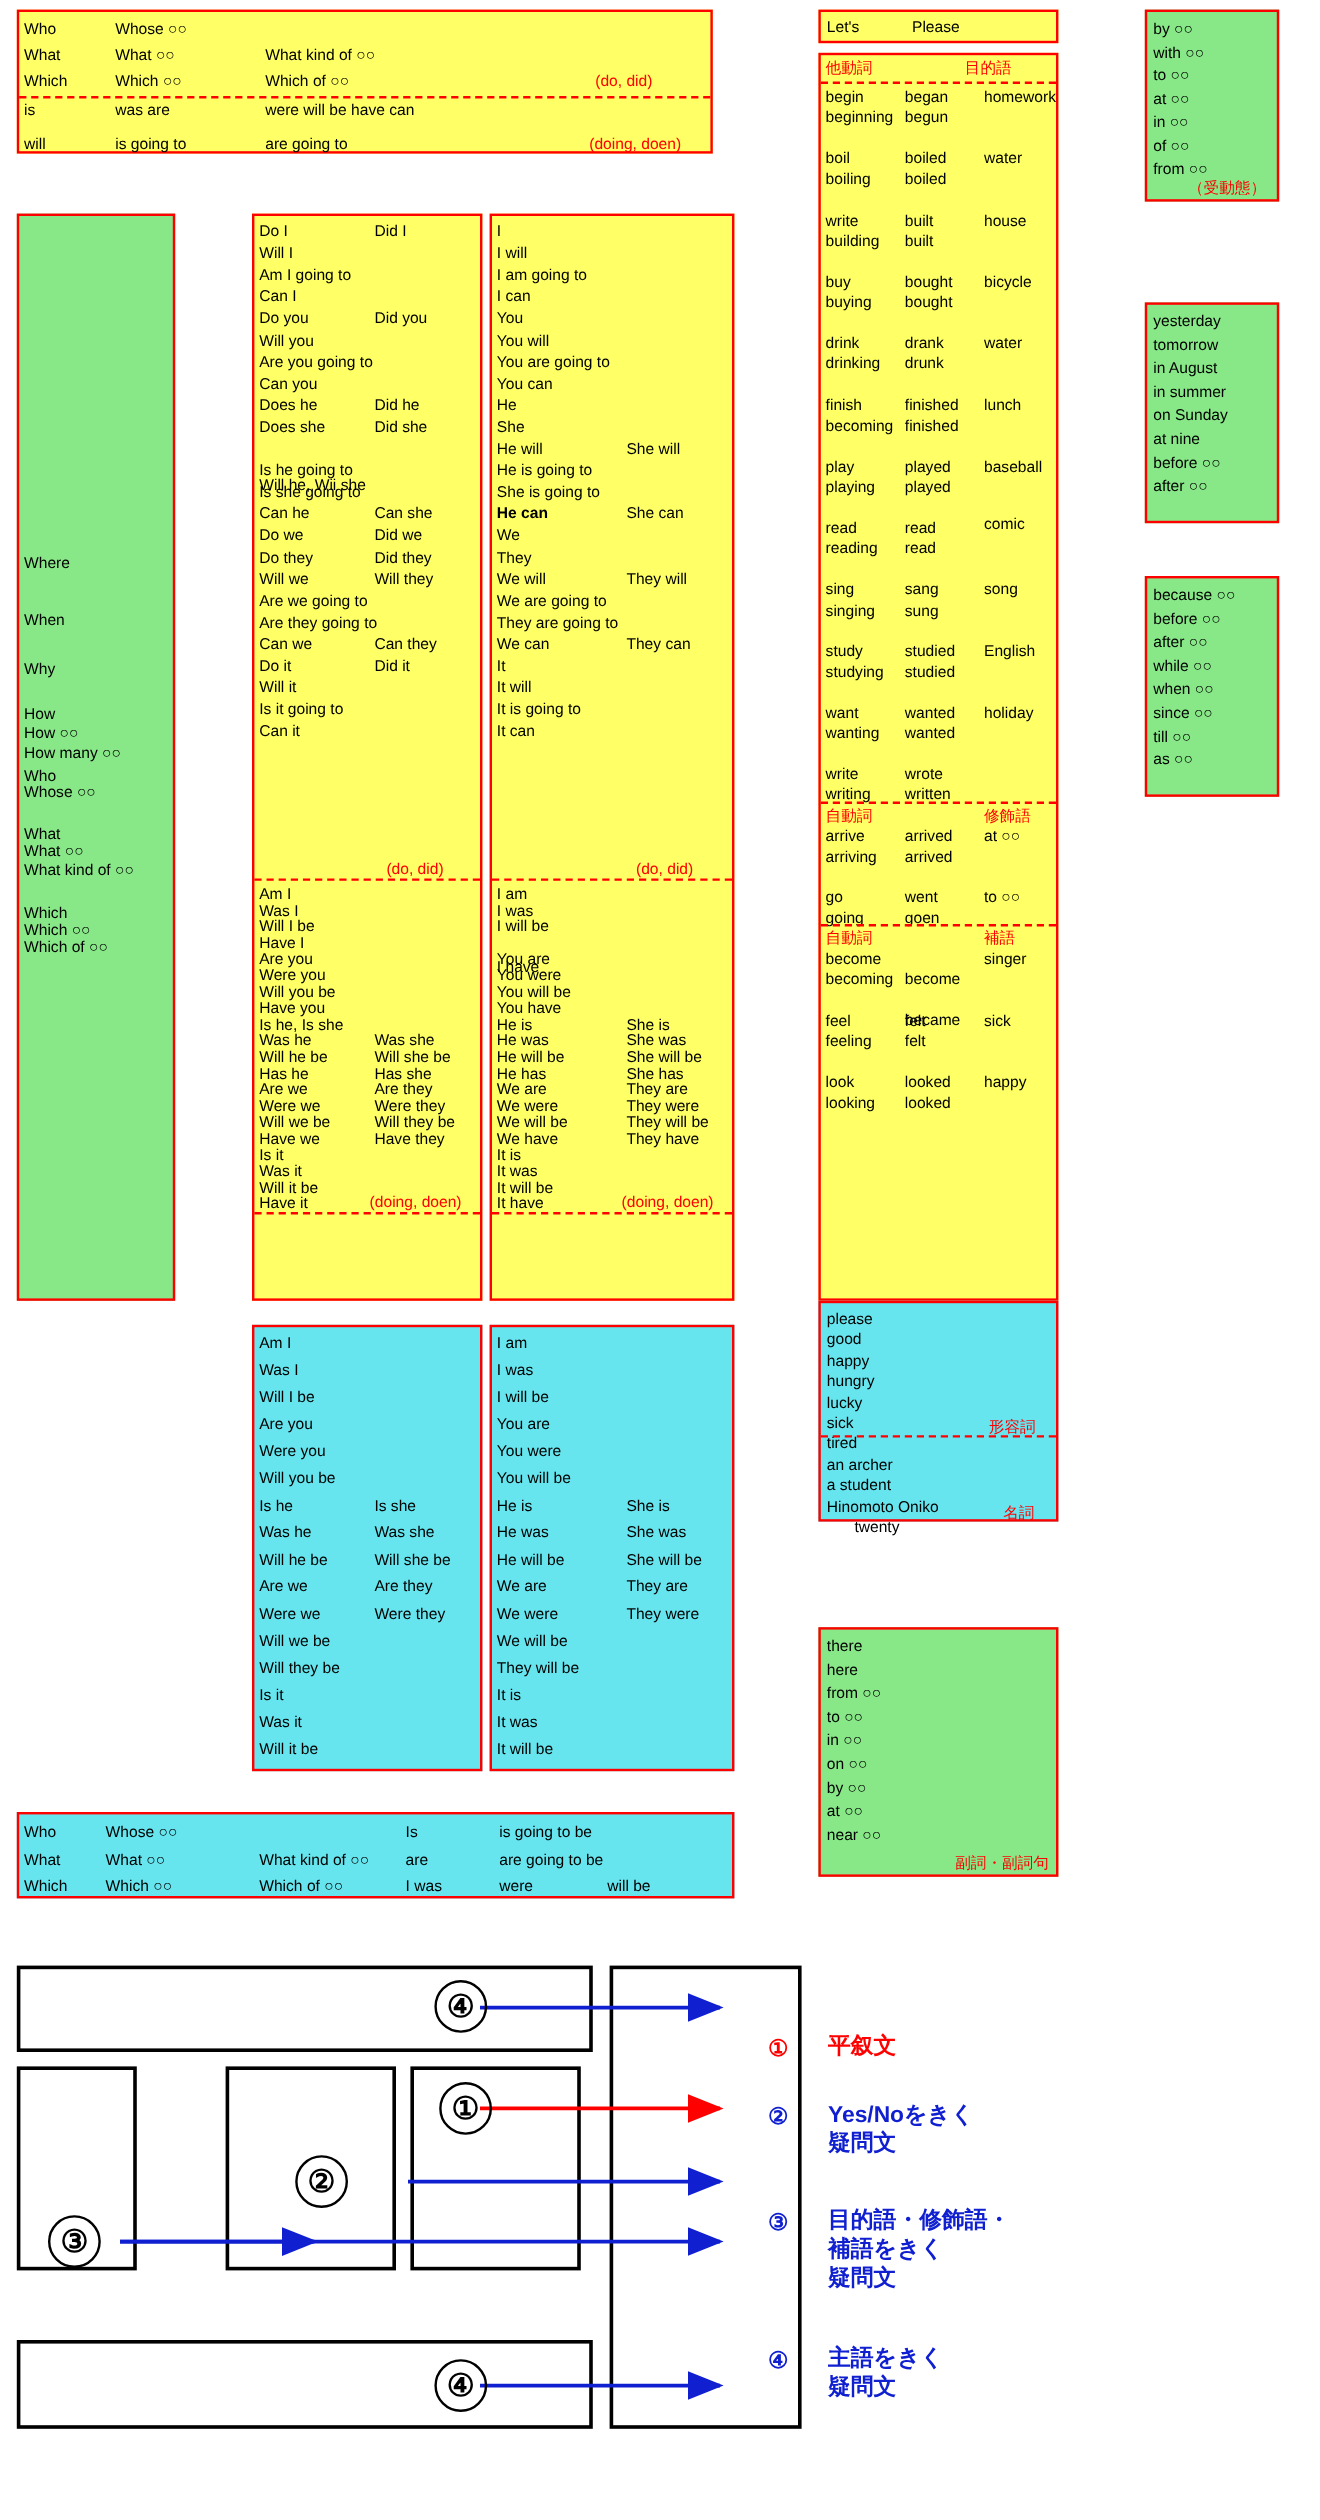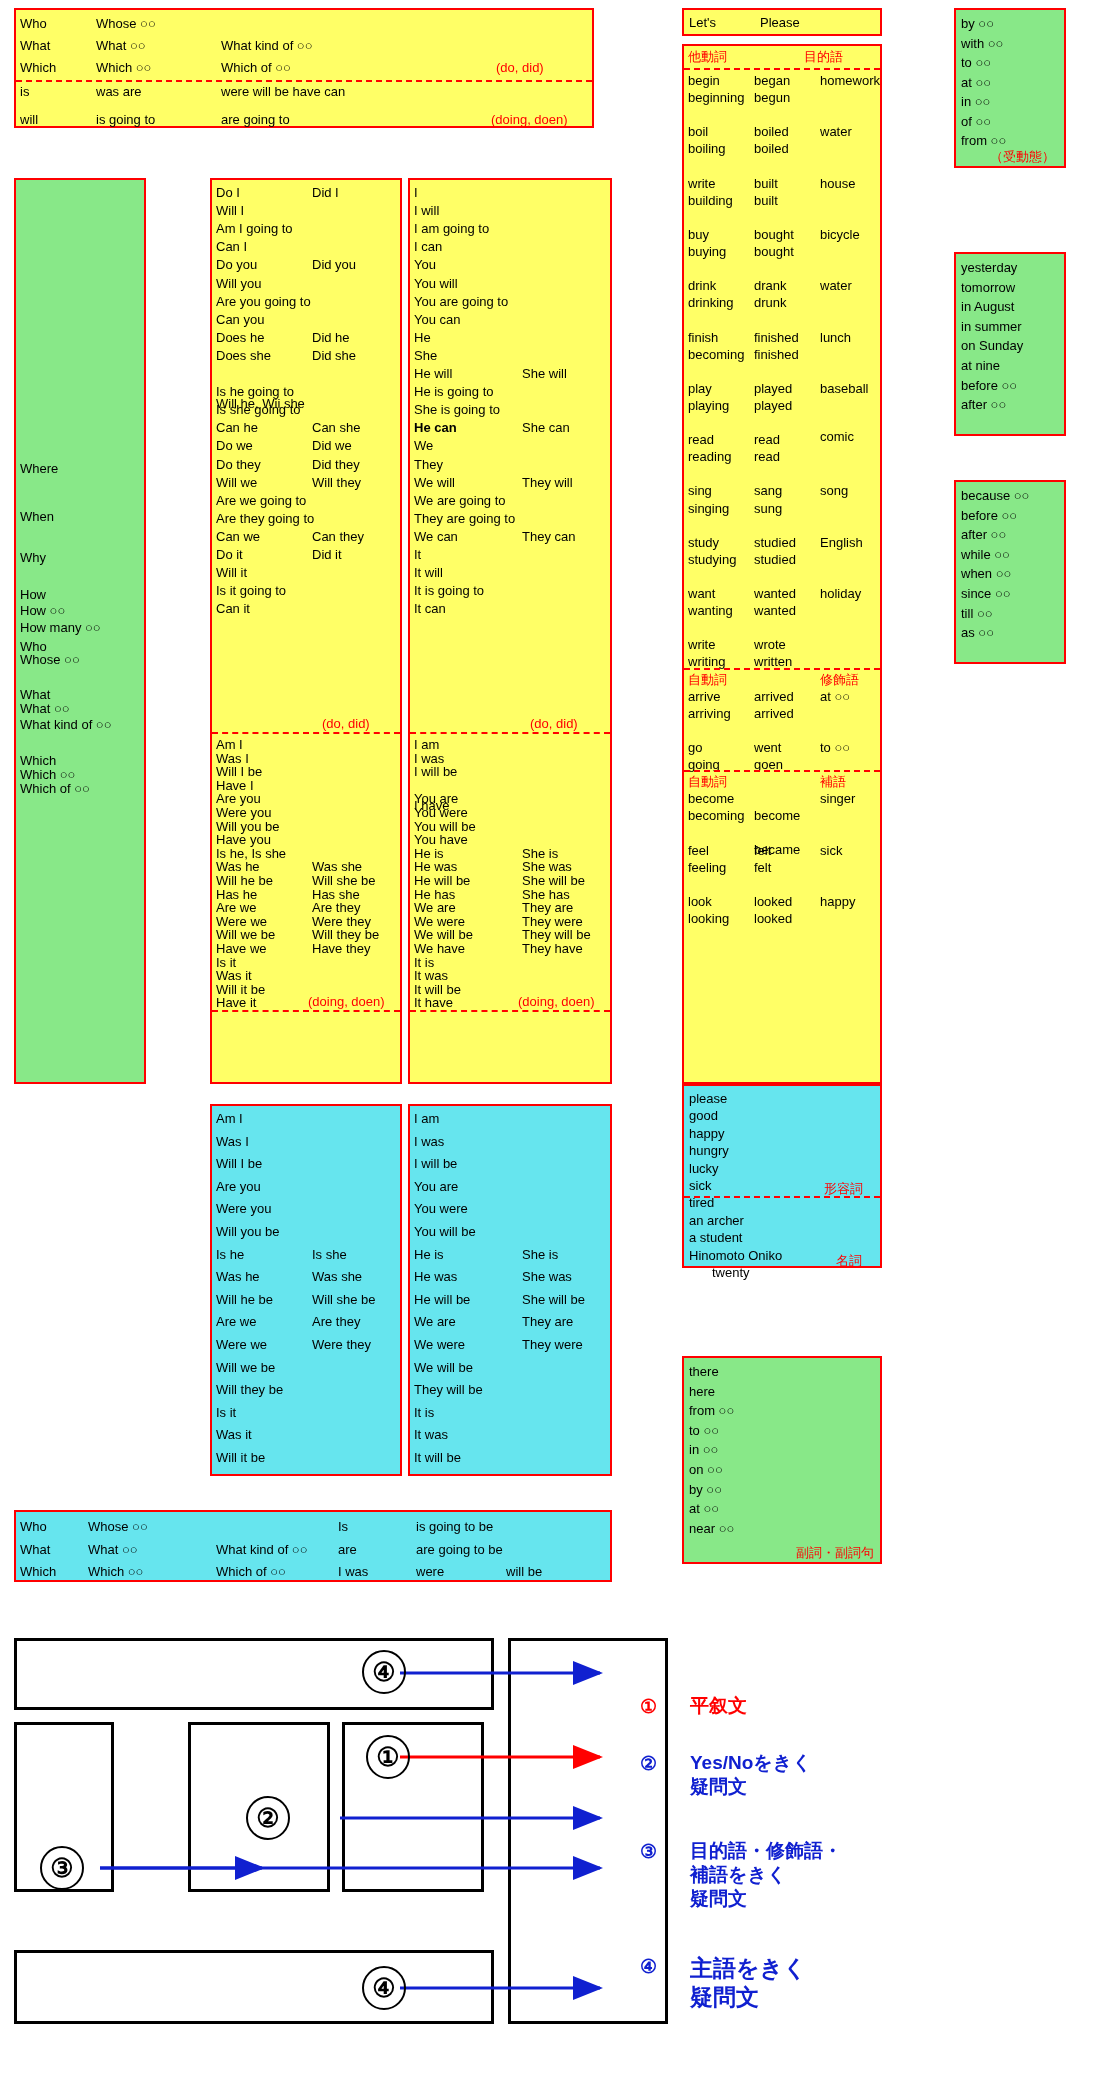--- a/index.html
+++ b/index.html
@@ -491,14 +491,14 @@
 <div class="legend-num lg-blue" style="left:640px; top:1752px; font-size:19px;">②</div>
 <div class="legend-txt lg-blue" style="left:690px; top:1751px; font-size:19px; white-space:pre-line;">Yes/Noをきく
 疑問文</div>
 
 <div class="legend-num lg-blue" style="left:640px; top:1840px; font-size:19px;">③</div>
 <div class="legend-txt lg-blue" style="left:690px; top:1839px; font-size:19px; white-space:pre-line;">目的語・修飾語・
 補語をきく
 疑問文</div>
 
 <div class="legend-num lg-blue" style="left:640px; top:1955px; font-size:19px;">④</div>
-<div class="legend-txt lg-blue" style="left:690px; top:1954px; font-size:23px; white-space:pre-line;">主語をきく
+<div class="legend-txt lg-blue" style="left:690px; top:1954px; font-size:19px; white-space:pre-line;">主語をきく
 疑問文</div>
 
 </body></html>

